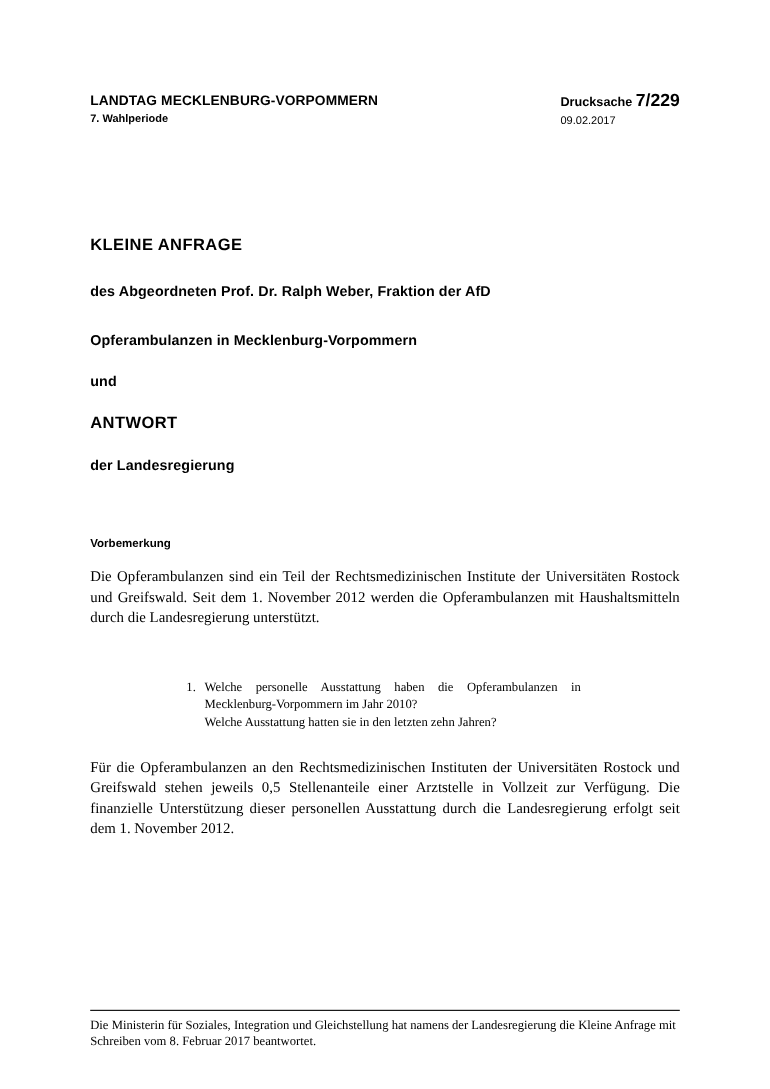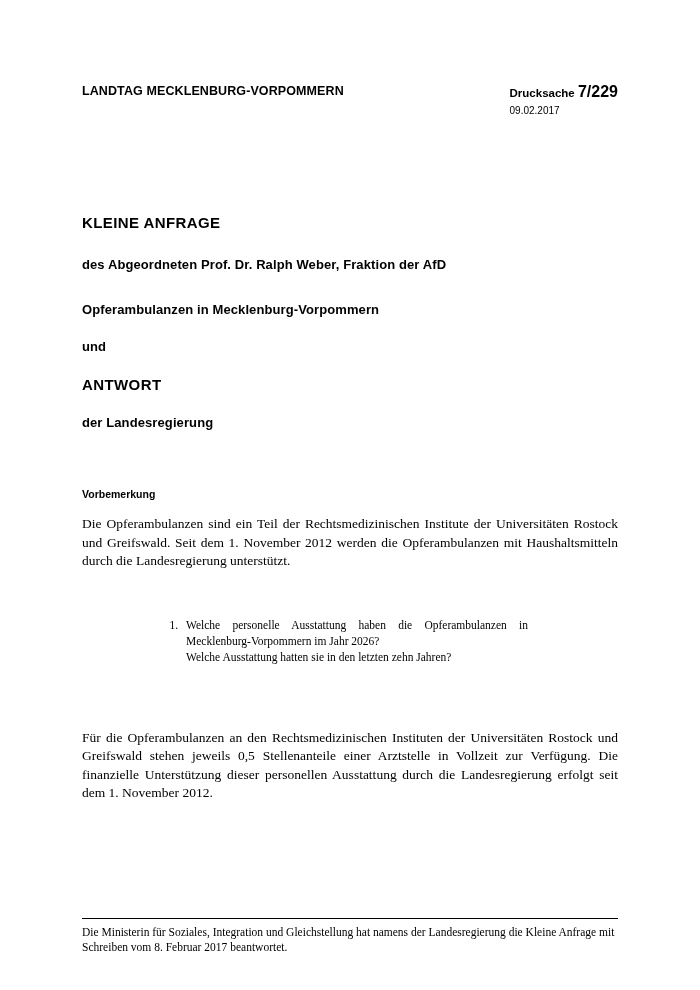--- a/index.html
+++ b/index.html
@@ -137,21 +137,21 @@
     font-size: 11.5px;
     line-height: 16px;
     width: 342px;
   }
   .q-justify {
     text-align: justify;
   }
 
   
   .answer {
-    margin-top: 64px;
+    margin-top: 24px;
   }
 
   
   .footer {
     position: absolute;
     left: 82px;
     top: 918px;
     width: 536px;
   }
   .footer-rule {
@@ -169,20 +169,21 @@
 </head>
 <body>
 
 <div class="page">
 
   <div class="content">
 
     <div class="header">
       <div class="header-left">
         <div class="header-title">LANDTAG MECKLENBURG-VORPOMMERN</div>
+        <div class="header-sub">7. Wahlperiode</div>
       </div>
       <div class="header-right">
         <div class="drucksache-line">
           <span>Drucksache</span>
           <span class="drucksache-num">7/229</span>
         </div>
         <div class="header-date">09.02.2017</div>
       </div>
     </div>
 
@@ -194,21 +195,21 @@
       <div class="h-big gap-3">ANTWORT</div>
       <div class="h-med gap-3">der Landesregierung</div>
     </div>
 
     <div class="vorbemerkung-label">Vorbemerkung</div>
     <div class="para">Die Opferambulanzen sind ein Teil der Rechtsmedizinischen Institute der Universitäten Rostock und Greifswald. Seit dem 1. November 2012 werden die Opferambulanzen mit Haushaltsmitteln durch die Landesregierung unterstützt.</div>
 
     <div class="question-wrap">
       <div class="question-num">1.</div>
       <div class="question-text">
-        <div class="q-justify">Welche personelle Ausstattung haben die Opferambulanzen in Mecklenburg-Vorpommern im Jahr 2026?</div>
+        <div class="q-justify">Welche personelle Ausstattung haben die Opferambulanzen in Mecklenburg-Vorpommern im Jahr 2010?</div>
         <div>Welche Ausstattung hatten sie in den letzten zehn Jahren?</div>
       </div>
     </div>
 
     <div class="para answer">Für die Opferambulanzen an den Rechtsmedizinischen Instituten der Universitäten Rostock und Greifswald stehen jeweils 0,5 Stellenanteile einer Arztstelle in Vollzeit zur Verfügung. Die finanzielle Unterstützung dieser personellen Ausstattung durch die Landesregierung erfolgt seit dem 1. November 2012.</div>
 
   </div>
 
   <div class="footer">
     <div class="footer-rule"></div>

